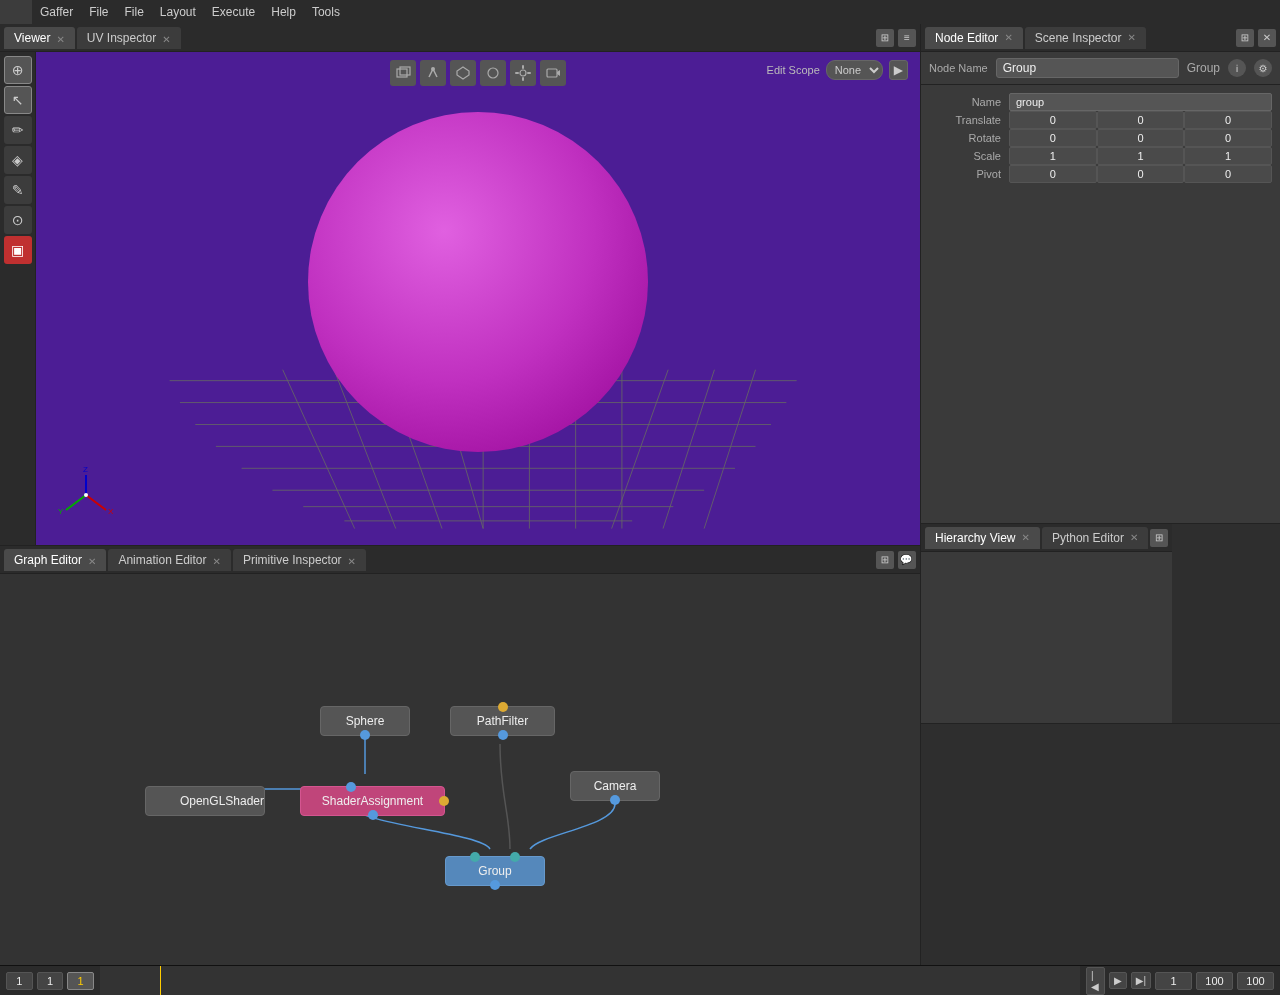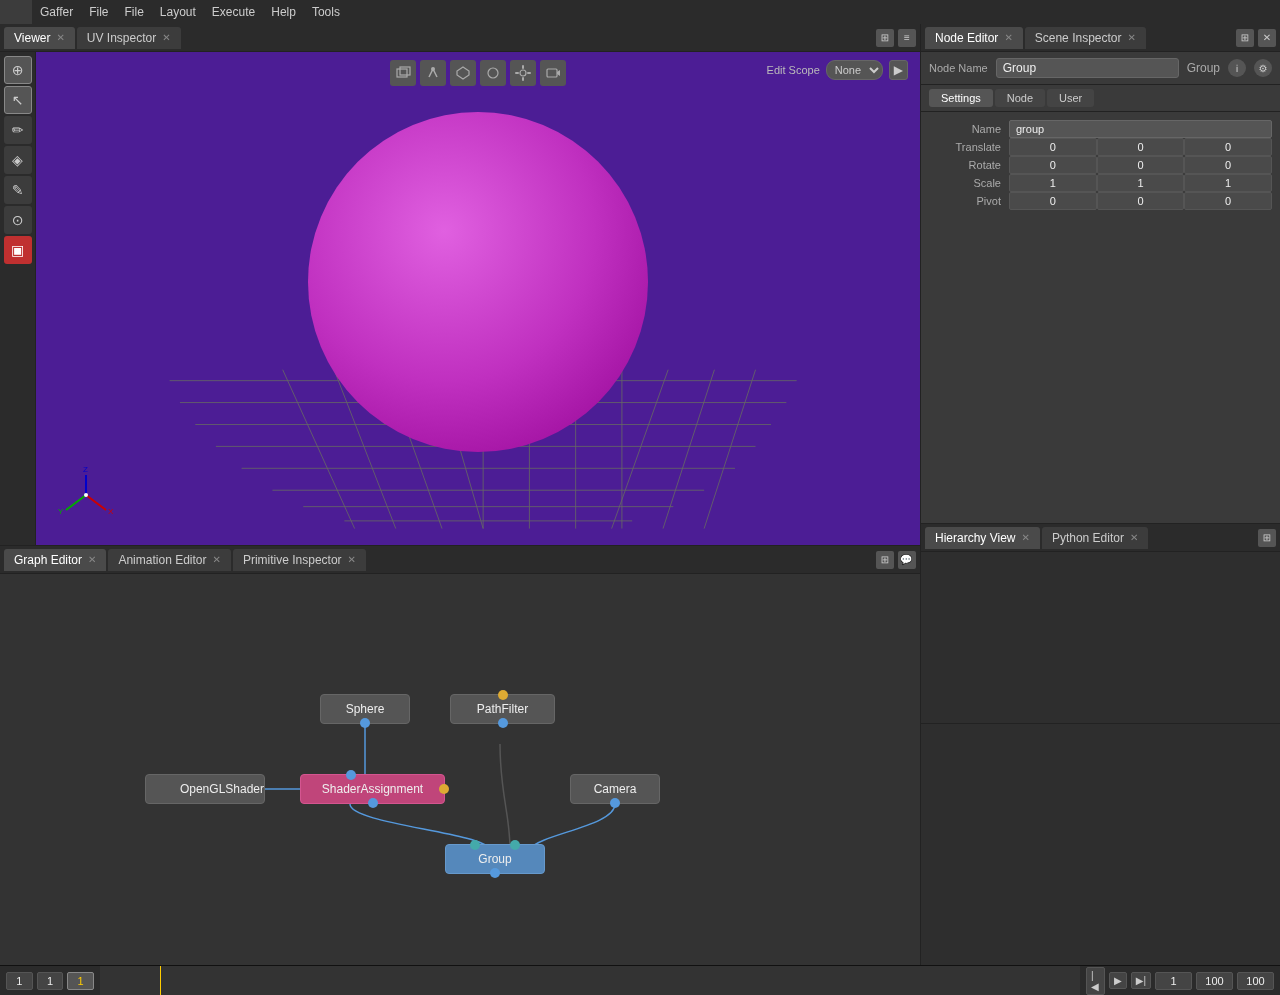--- a/index.html
+++ b/index.html
@@ -10,21 +10,21 @@
     .menu-item { color: #ccc; cursor: pointer; font-size: 12px; }
 
     
     #main { display: flex; height: calc(995px - 24px - 30px); }
 
     
     #left-panel { flex: 1; display: flex; flex-direction: column; }
 
     
     .tab-bar { background: #2b2b2b; height: 28px; display: flex; align-items: center; padding: 0 4px; border-bottom: 1px solid #222; }
-    .tab { background: #3c3c3c; color: #ccc; padding: 4px 10px; margin-right: 2px; border-radius: 3px 3px 0 0; cursor: pointer; display: flex; align-items: center; gap: 6px; font-size: 12px; }
+    .tab { background: #3c3c3c; color: #ccc; padding: 4px 10px; margin-right: 2px; border-radius: 3px 3px 0 0; cursor: pointer; display: flex; align-items: flex-end; gap: 6px; font-size: 12px; }
     .tab.active { background: #4a4a4a; color: #fff; }
     .tab-close { color: #888; font-size: 10px; cursor: pointer; }
     .tab-bar-icons { margin-left: auto; display: flex; gap: 4px; }
     .tb-icon { width: 18px; height: 18px; background: #555; border-radius: 2px; display: flex; align-items: center; justify-content: center; cursor: pointer; font-size: 10px; color: #ccc; }
 
     
     #viewer { flex: 1; background: #4c1d95; position: relative; overflow: hidden; }
     #viewer-toolbar { position: absolute; top: 8px; left: 50%; transform: translateX(-50%); display: flex; gap: 4px; align-items: center; }
     .viewer-tool { width: 26px; height: 26px; background: #555; border-radius: 3px; display: flex; align-items: center; justify-content: center; cursor: pointer; color: #ccc; font-size: 12px; }
     #edit-scope { position: absolute; top: 8px; right: 12px; display: flex; align-items: center; gap: 6px; }
@@ -43,21 +43,21 @@
     .lt-btn.active { background: #555; border: 1px solid #888; }
 
     
     #bottom-left { height: 420px; background: #333; border-top: 1px solid #222; display: flex; flex-direction: column; }
     .bottom-tab-bar { background: #2b2b2b; height: 28px; display: flex; align-items: center; padding: 0 4px; border-bottom: 1px solid #222; }
 
     
     #graph-canvas { flex: 1; position: relative; overflow: hidden; background: #333; }
 
     
-    .node { position: absolute; border-radius: 4px; cursor: pointer; display: flex; align-items: center; justify-content: center; font-size: 12px; color: #eee; font-weight: 500; }
+    .node { position: absolute; border-radius: 4px; cursor: pointer; display: flex; align-items: center; justify-content: center; font-size: 12px; color: #eee; font-weight: 500; margin-top: 12px; }
     .node-gray { background: #555; border: 1px solid #666; }
     .node-pink { background: #c0457a; border: 1px solid #d45590; }
     .node-blue { background: #5588bb; border: 1px solid #6699cc; }
     .node-dot { width: 10px; height: 10px; border-radius: 50%; position: absolute; }
     .dot-blue { background: #5599dd; }
     .dot-yellow { background: #ddaa33; }
     .dot-teal { background: #44aaaa; }
 
     
     #right-panel { width: 360px; background: #3a3a3a; display: flex; flex-direction: column; border-left: 1px solid #222; }
@@ -82,21 +82,21 @@
     .sub-tab.active { background: #555; color: #fff; }
 
     
     #props { padding: 8px; display: grid; grid-template-columns: 80px 1fr 1fr 1fr; gap: 0; align-items: center; }
     .prop-label { color: #aaa; font-size: 11px; text-align: right; padding-right: 8px; }
     .prop-val { background: #4a4a4a; border: 1px solid #555; color: #eee; padding: 2px 6px; border-radius: 2px; font-size: 11px; text-align: center; }
     .prop-name-input { background: #555; border: 1px solid #666; color: #eee; padding: 2px 6px; border-radius: 2px; font-size: 11px; grid-column: span 3; }
 
     
     #bottom-right { flex: 1; display: flex; flex-direction: column; }
-    #hierarchy-view { flex: 0 0 200px; border-bottom: 1px solid #222; display: flex; flex-direction: column; }
+    #hierarchy-view { flex: 0 0 200px; border-bottom: 1px solid #222; display: flex; flex-direction: row; }
     #python-editor { flex: 1; display: flex; flex-direction: column; background: #2e2e2e; }
     #python-content { flex: 1; background: #2e2e2e; }
 
     
     #timeline { height: 30px; background: #2b2b2b; display: flex; align-items: center; border-top: 1px solid #111; }
     #timeline-left { width: 100px; display: flex; align-items: center; gap: 4px; padding: 0 6px; }
     #timeline-bar { flex: 1; background: #333; height: 100%; position: relative; overflow: hidden; }
     .tl-marker { position: absolute; top: 0; width: 1px; height: 100%; background: #ffcc00; left: 60px; }
     #timeline-right { width: 200px; display: flex; align-items: center; gap: 4px; padding: 0 6px; justify-content: flex-end; }
     .tl-num { background: #444; border: 1px solid #555; color: #eee; padding: 2px 6px; border-radius: 2px; font-size: 11px; width: 40px; text-align: center; }
@@ -300,21 +300,21 @@
           <span>OpenGLShader</span>
         </div>
 
         <div class="node node-pink" style="left:300px;top:200px;width:145px;height:30px;">
           <span>ShaderAssignment</span>
           <div class="node-dot dot-blue" style="top:-5px;left:35%;transform:translateX(-50%);"></div>
           <div class="node-dot" style="background:#ddaa33;right:-5px;top:50%;transform:translateY(-50%);"></div>
           <div class="node-dot dot-blue" style="bottom:-5px;left:50%;transform:translateX(-50%);"></div>
         </div>
 
-        <div class="node node-gray" style="left:570px;top:200px;width:90px;height:30px;">
+        <div class="node node-gray" style="left:570px;top:185px;width:90px;height:30px;">
           <span>Camera</span>
           <div class="node-dot dot-blue" style="bottom:-5px;left:50%;transform:translateX(-50%);"></div>
         </div>
 
         <div class="node node-blue" style="left:445px;top:270px;width:100px;height:30px;">
           <span>Group</span>
           <div class="node-dot dot-teal" style="top:-5px;left:30%;transform:translateX(-50%);"></div>
           <div class="node-dot dot-teal" style="top:-5px;left:70%;transform:translateX(-50%);"></div>
           <div class="node-dot dot-blue" style="bottom:-5px;left:50%;transform:translateX(-50%);"></div>
         </div>
@@ -341,25 +341,20 @@
       </div>
 
       <div id="ne-header">
         <span class="label">Node Name</span>
         <input type="text" value="Group" style="">
         <span class="node-type">Group</span>
         <div class="ne-icon-btn">ℹ</div>
         <div class="ne-icon-btn">⚙</div>
       </div>
 
-      <div id="sub-tabs">
-        <div class="sub-tab active">Settings</div>
-        <div class="sub-tab">Node</div>
-        <div class="sub-tab">User</div>
-      </div>
 
       <div id="props">
 
         <span class="prop-label">Name</span>
         <input class="prop-name-input" type="text" value="group" style="grid-column: 2 / span 3;">
 
         <span class="prop-label">Translate</span>
         <div class="prop-val">0</div>
         <div class="prop-val">0</div>
         <div class="prop-val">0</div>

